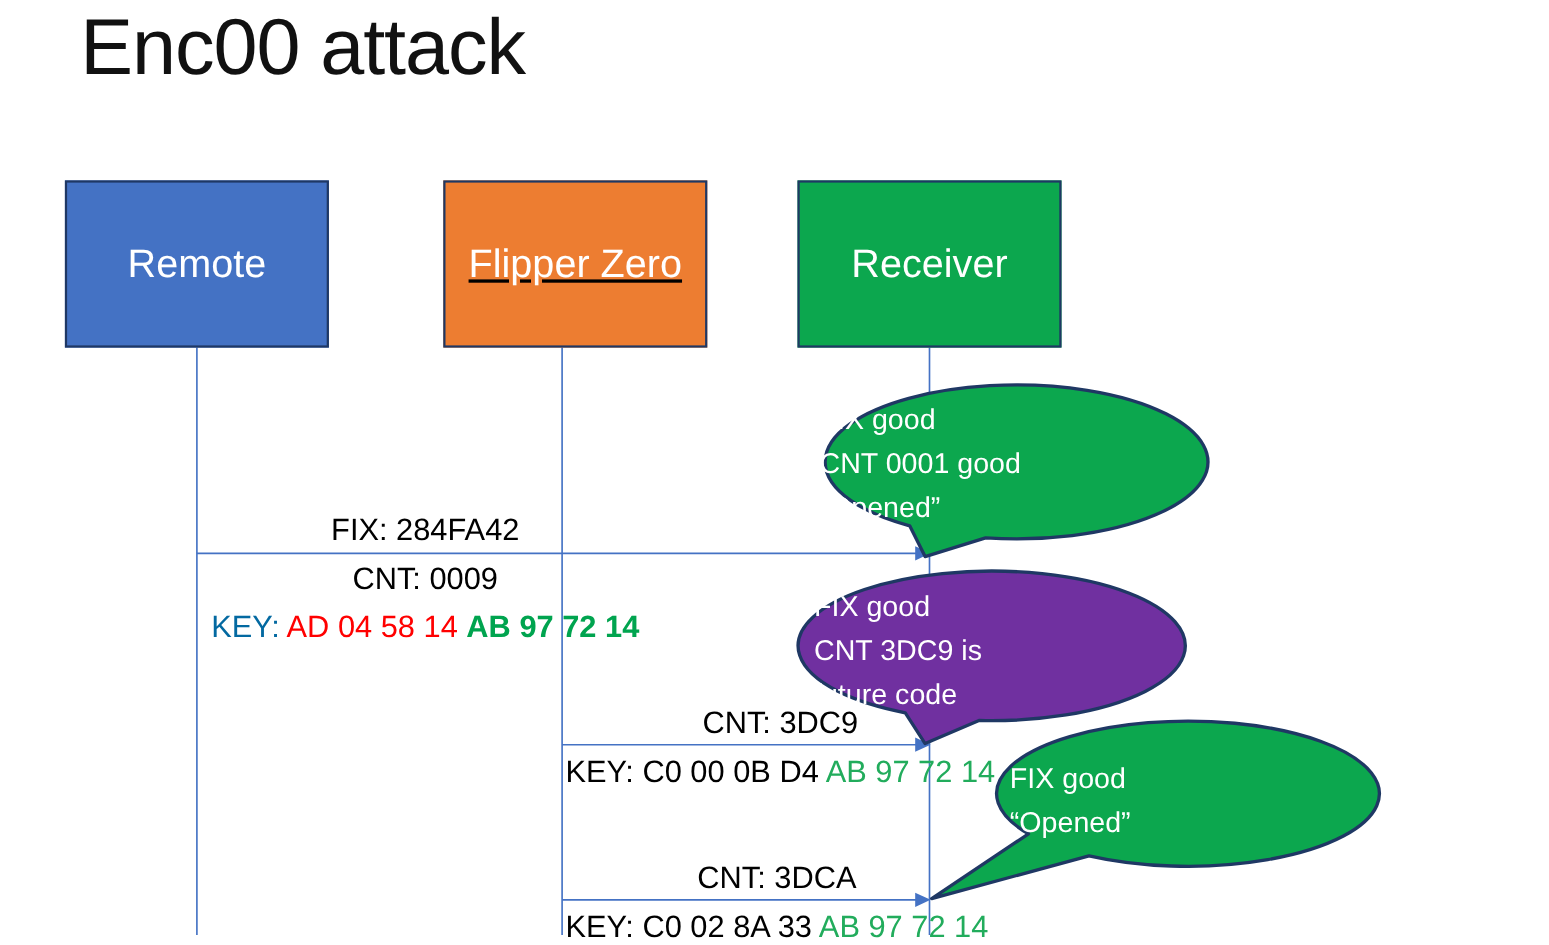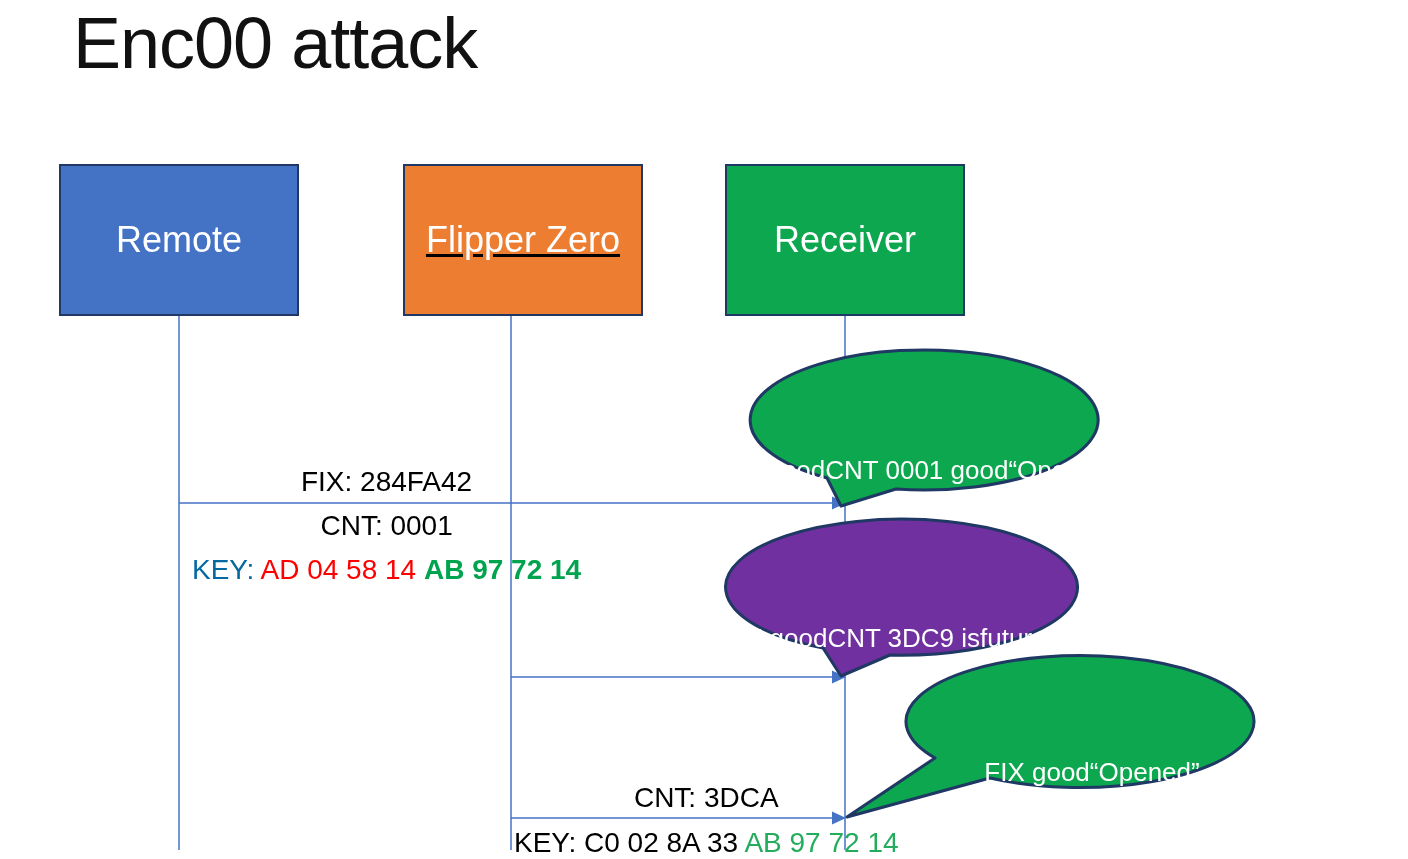--- a/index.html
+++ b/index.html
@@ -15,21 +15,21 @@
   svg.diagram{position:absolute;left:0;top:0;}
   .actor{
     position:absolute;top:164px;width:240px;height:152px;
     border:2px solid #1F3864;box-sizing:border-box;
     display:flex;align-items:center;justify-content:center;
   }
   .actor-label{color:#ffffff;font-size:36px;font-weight:500;white-space:nowrap;}
   .msg{position:absolute;font-size:28px;line-height:45px;color:#000;white-space:nowrap;text-align:center;}
   .msg .line{display:block;}
   .bubble-text{
-    position:absolute;display:flex;align-items:flex-end;justify-content:center;
+    position:absolute;display:flex;flex-direction:column;align-items:flex-start;justify-content:center;
     color:#ffffff;font-size:26px;line-height:40px;text-align:center;white-space:nowrap;
   }
 </style>
 </head>
 <body>
 
 <div class="canvas">
 
   <h1 class="slide-title">Enc00 attack</h1>
 
@@ -58,24 +58,28 @@
   </div>
   <div class="actor" style="left: 403px; background: rgb(237, 125, 49); text-decoration: underline;">
     <span class="actor-label">Flipper Zero</span>
   </div>
   <div class="actor" style="left: 725px; background: rgb(12, 167, 78);">
     <span class="actor-label">Receiver</span>
   </div>
 
   <div class="msg" style="left:192px;top:460px;line-height:44px;">
     <span class="line"><span style="color: rgb(0, 0, 0);">FIX: 284FA42</span></span>
-    <span class="line"><span style="color: rgb(0, 0, 0);">CNT: 0001</span></span>
+    <span class="line"><span style="color: rgb(0, 0, 0);">CNT: 0009</span></span>
     <span class="line"><span style="color: #0369a1;">KEY: </span><span style="color: rgb(255, 0, 0);">AD 04 58 14 </span><span style="color: rgb(0, 164, 79); font-weight: bold;">AB 97 72 14</span></span>
   </div>
 
+  <div class="msg" style="left:514px;top:634px;">
+    <span class="line"><span style="color: rgb(0, 0, 0);">CNT: 3DC9</span></span>
+    <span class="line"><span style="color: rgb(0, 0, 0);">KEY: C0 00 0B D4 </span><span style="color: rgb(34, 172, 92);">AB 97 72 14</span></span>
+  </div>
 
   <div class="msg" style="left:514px;top:775px;">
     <span class="line"><span style="color: rgb(0, 0, 0);">CNT: 3DCA</span></span>
     <span class="line"><span style="color: rgb(0, 0, 0);">KEY: C0 02 8A 33 </span><span style="color: rgb(34, 172, 92);">AB 97 72 14</span></span>
   </div>
 
   <div class="bubble-text" style="left:745px;top:352px;width:348px;height:138px;">
     <span>FIX good</span>
     <span>CNT 0001 good</span>
     <span>“Opened”</span>

